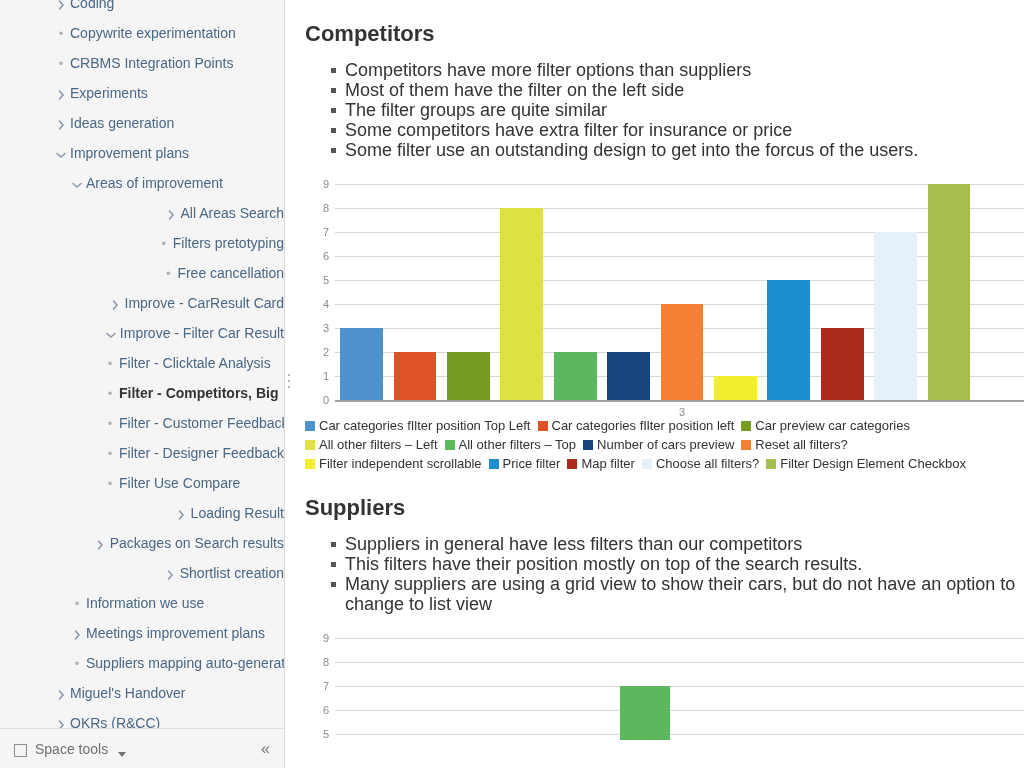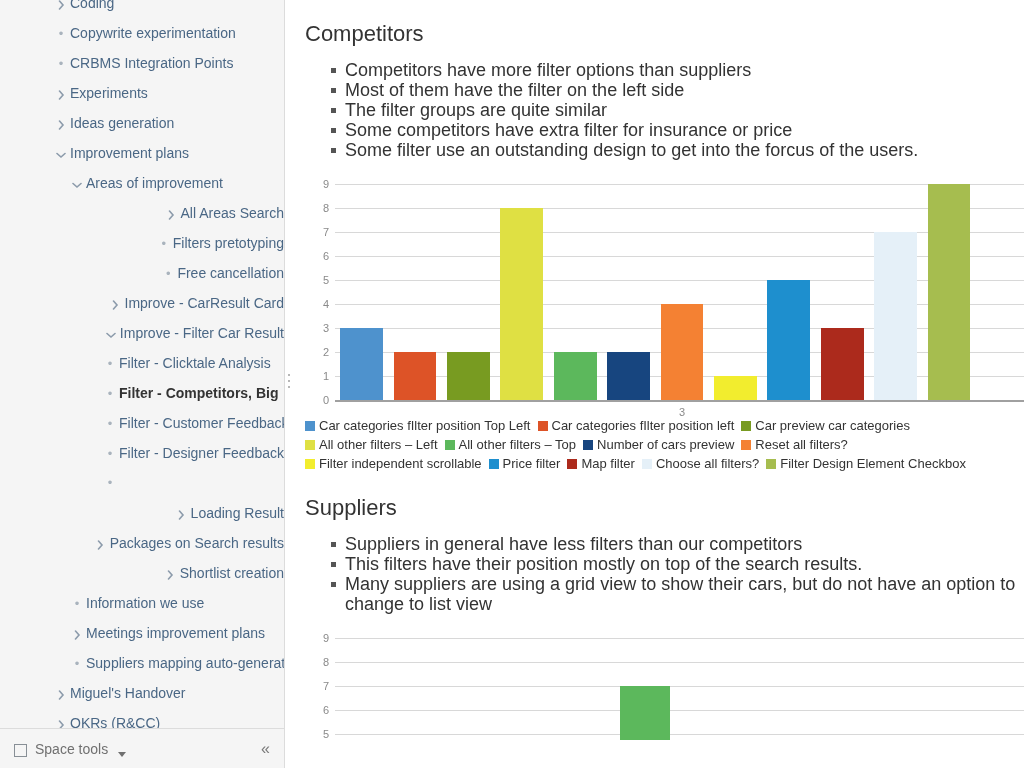--- a/index.html
+++ b/index.html
@@ -127,21 +127,21 @@
     flex: 1 1 auto;
     height: 768px;
     overflow: hidden;
     padding: 0 0 0 20px;
     background: #ffffff;
     position: relative;
   }
   h2.section-title {
     font-family: "Liberation Sans", sans-serif;
     font-size: 22px;
-    font-weight: normal;
+    font-weight: bold;
     color: #333333;
     margin: 0;
     padding: 20px 0 0 0;
     line-height: 28px;
   }
   ul.bullets {
     margin: 12px 0 0 0;
     padding: 0 0 0 40px;
     list-style: none;
   }
@@ -307,20 +307,21 @@
         <div class="node lvl3">
           <span class="dot">•</span>
           <span class="label">Filter - Customer Feedback</span>
         </div>
         <div class="node lvl3">
           <span class="dot">•</span>
           <span class="label">Filter - Designer Feedback</span>
         </div>
         <div class="node lvl3">
           <span class="dot">•</span>
+          <span class="label">Filter Use Compare</span>
         </div>
         <div class="node lvl2">
           <span class="twisty"><svg width="7" height="10" viewBox="0 0 7 10">
               <path d="M1.5 1 L5 5 L1.5 9" fill="none" stroke="#8c9bab" stroke-width="1.6" stroke-linecap="round"></path>
             </svg></span>
           <span class="label">Loading Result</span>
         </div>
         <div class="node lvl2">
           <span class="twisty"><svg width="7" height="10" viewBox="0 0 7 10">
               <path d="M1.5 1 L5 5 L1.5 9" fill="none" stroke="#8c9bab" stroke-width="1.6" stroke-linecap="round"></path>

